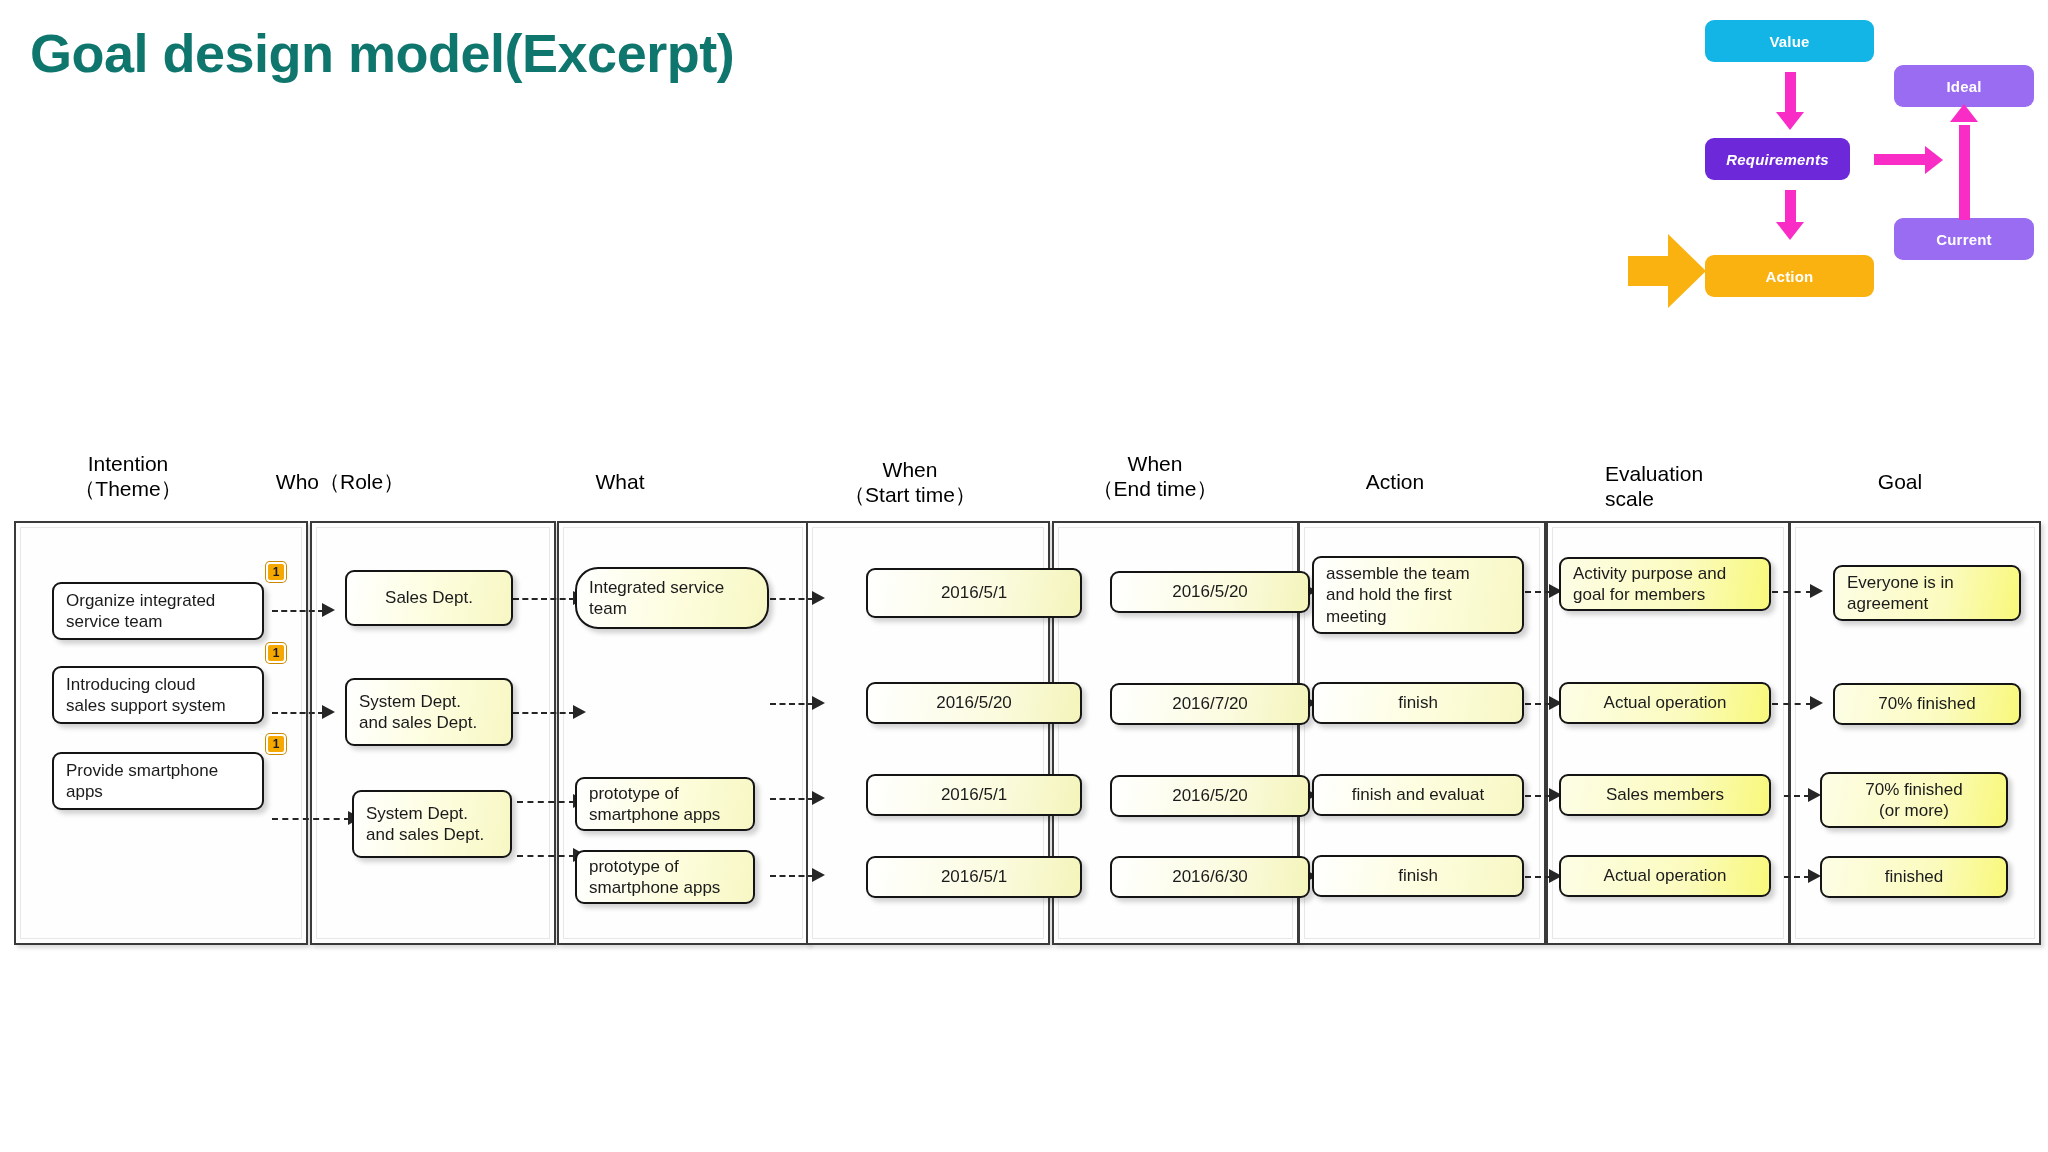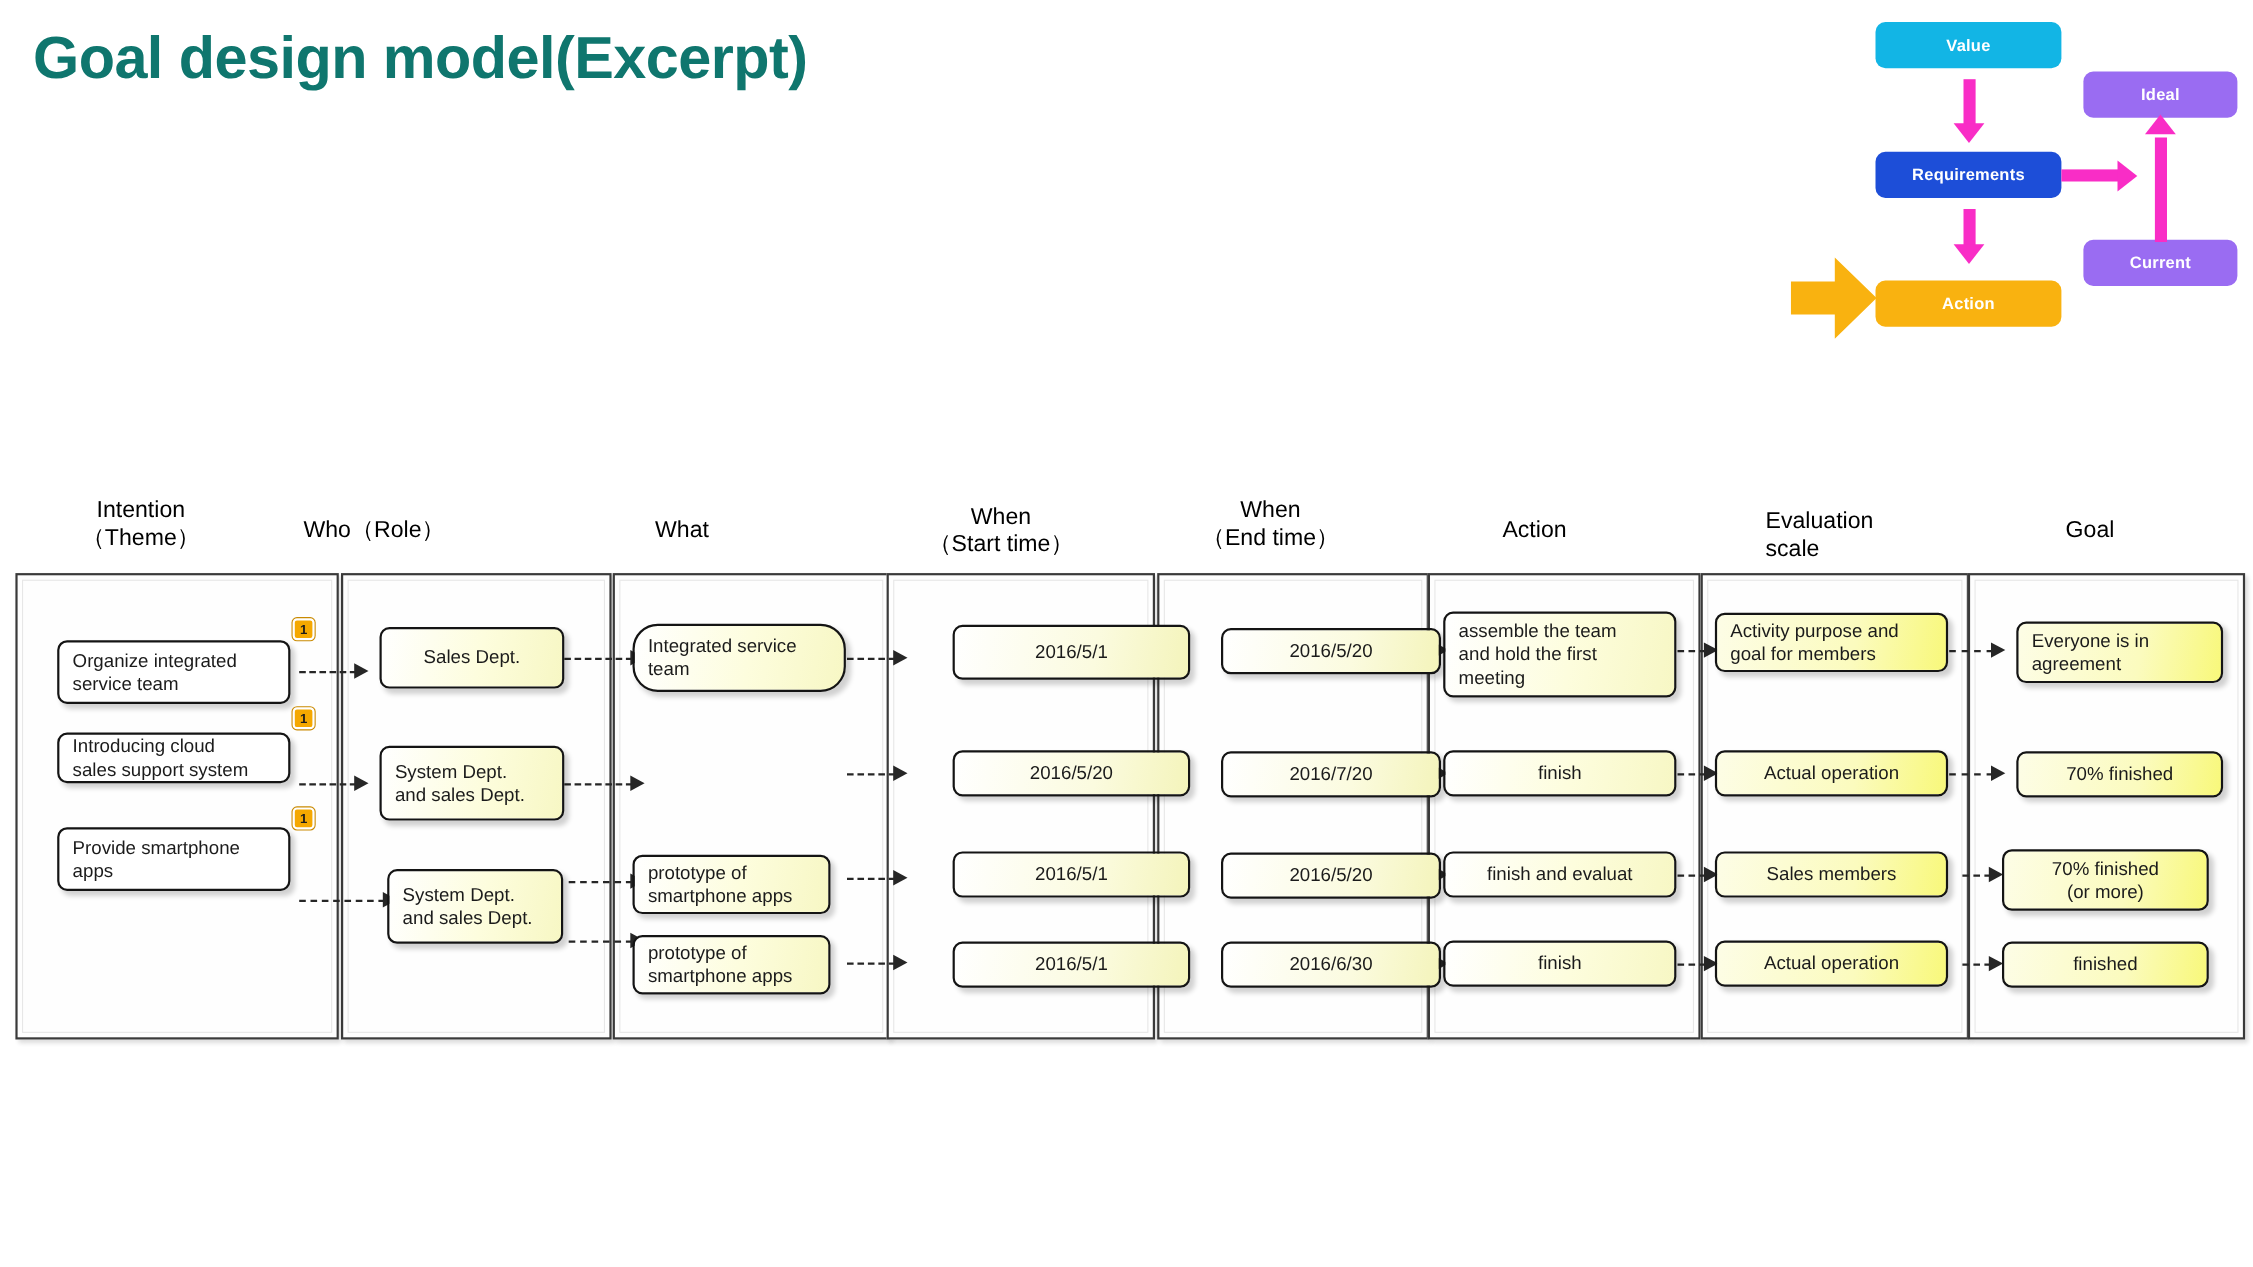--- a/index.html
+++ b/index.html
@@ -28,21 +28,21 @@
   .lg-box {
     position: absolute;
     border-radius: 9px;
     color: #ffffff;
     font-size: 15px;
     font-weight: bold;
     display: flex; align-items: center; justify-content: center;
     letter-spacing: .2px;
   }
   .lg-value  { left: 105px; top: 20px;  width: 169px; height: 42px; background: #12B5E5; }
-  .lg-req    { left: 105px; top: 138px; width: 169px; height: 42px; background: #1d4ed8; }
+  .lg-req    { left: 105px; top: 138px; width: 145px; height: 42px; background: #6d28d9; font-style: italic; }
   .lg-action { left: 105px; top: 255px; width: 169px; height: 42px; background: #F9B210; }
   .lg-ideal  { left: 294px; top: 65px;  width: 140px; height: 42px; background: #9A6CF2; }
   .lg-current{ left: 294px; top: 218px; width: 140px; height: 42px; background: #9A6CF2; }
 
   .mg { position: absolute; background: #F92DC6; }
   
   .mg-v1 { left: 185px; top: 72px; width: 11px; height: 44px; }
   .mg-v1-head {
     position:absolute; left: 176px; top: 112px;
     width: 0; height: 0;
@@ -261,21 +261,21 @@
   <div class="conn-head" style="left:1810px; top:584px;"></div>
   <div class="conn" style="left:1772px; top:703px; width:40px;"></div>
   <div class="conn-head" style="left:1810px; top:696px;"></div>
   <div class="conn" style="left:1784px; top:795px; width:26px;"></div>
   <div class="conn-head" style="left:1808px; top:788px;"></div>
   <div class="conn" style="left:1784px; top:876px; width:26px;"></div>
   <div class="conn-head" style="left:1808px; top:869px;"></div>
 
   <div class="node white" style="left:52px; top:582px; width:212px; height:58px;">Organize integrated
 service team</div>
-  <div class="node white" style="left:52px; top:666px; width:212px; height:46px;">Introducing cloud
+  <div class="node white" style="left:52px; top:666px; width:212px; height:58px;">Introducing cloud
 sales support system</div>
   <div class="node white" style="left:52px; top:752px; width:212px; height:58px;">Provide smartphone
 apps</div>
 
   <div class="badge" style="left:266px; top:562px;">1</div>
   <div class="badge" style="left:266px; top:643px;">1</div>
   <div class="badge" style="left:266px; top:734px;">1</div>
 
   <div class="node pale ctr" style="left:345px; top:570px; width:168px; height:56px;">Sales Dept.</div>
   <div class="node pale" style="left:345px; top:678px; width:168px; height:68px;">System Dept.

